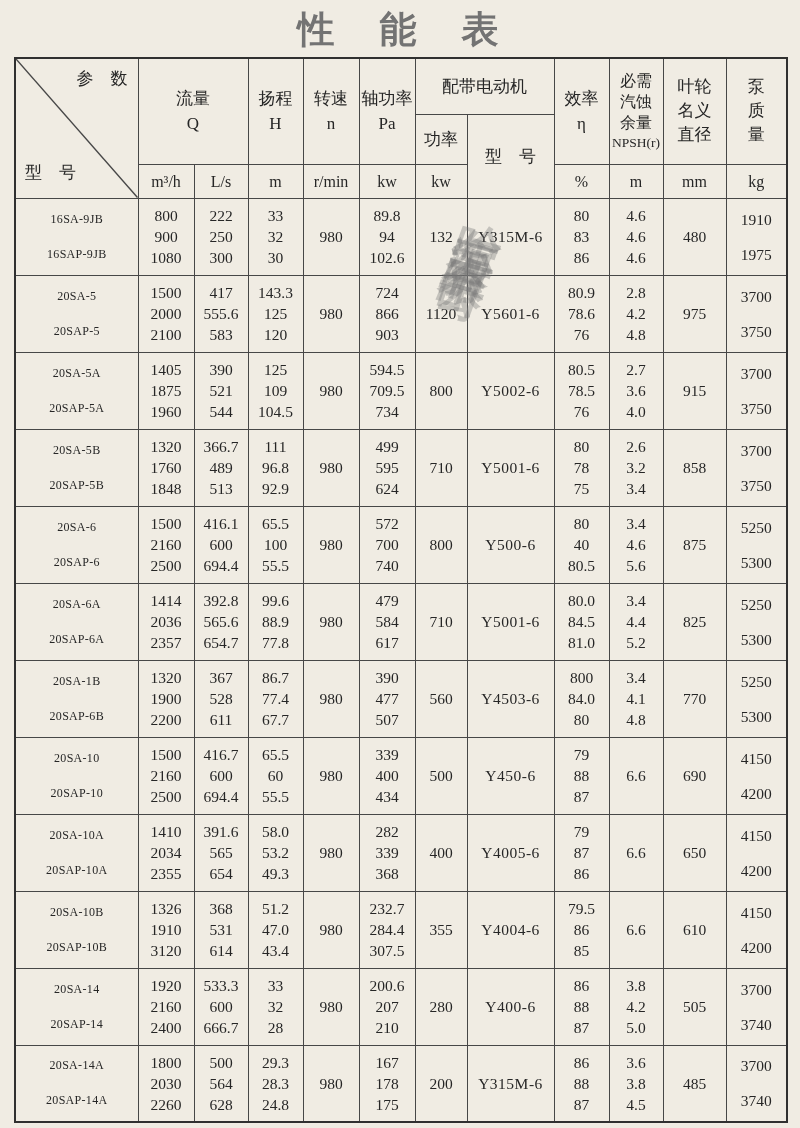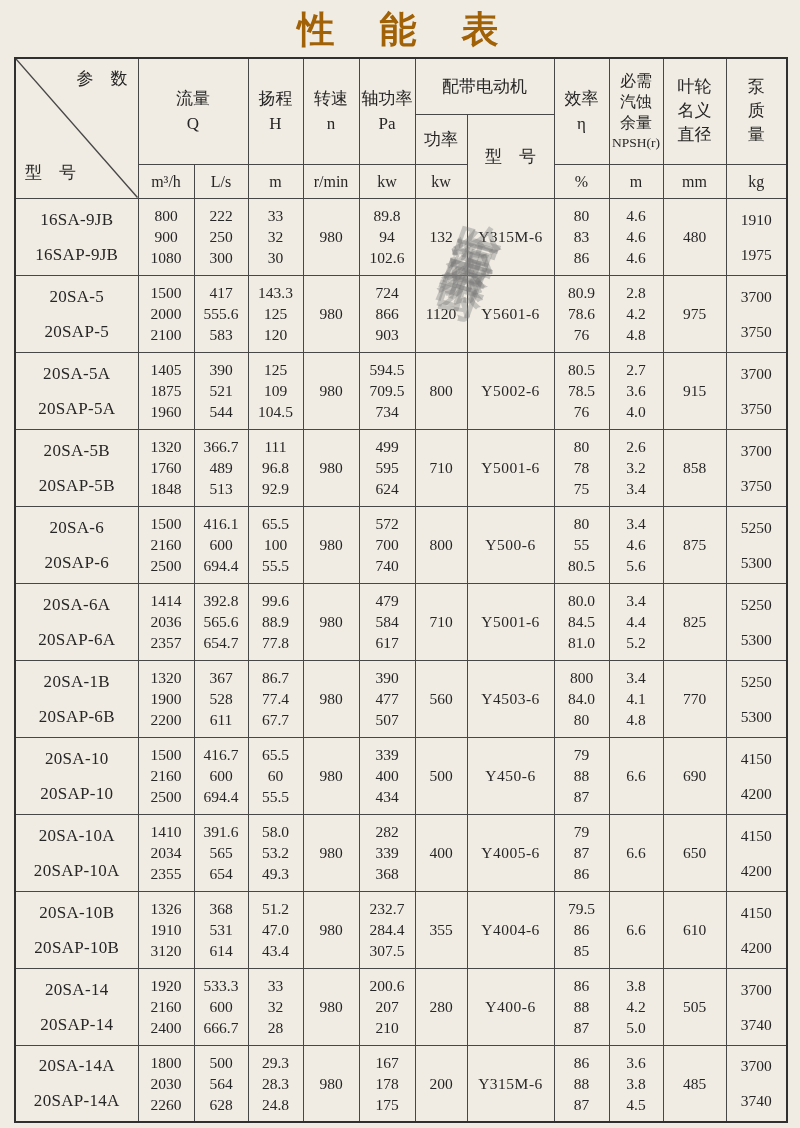--- a/index.html
+++ b/index.html
@@ -6,21 +6,21 @@
   .page{
     position:relative;width:800px;height:1128px;margin:0 auto;
     background:#f0ece3;
     font-family:"Liberation Serif","DejaVu Serif",serif;
     color:#2b2b2b;overflow:hidden;
   }
   .title{
     position:absolute;top:5px;left:0;width:100%;margin:0;
     text-align:center;
     font-family:"Liberation Sans","DejaVu Sans",sans-serif;
-    font-weight:bold;font-size:37px;letter-spacing:4px;color:#a16207;
+    font-weight:bold;font-size:37px;letter-spacing:4px;color:#737373;
   }
   table.perf{
     position:absolute;left:14px;top:57px;width:772px;
     border-collapse:collapse;table-layout:fixed;
     border:2px solid #303030;z-index:1;
   }
   th,td{
     border:1px solid #474747;padding:0;margin:0;
     text-align:center;vertical-align:middle;font-weight:normal;
     color:#262626;overflow:hidden;
@@ -33,21 +33,21 @@
   .npsh-l{font-size:16px;line-height:21px;}
   .npsh-sym{font-size:13.5px;line-height:19px;}
   .three-l{line-height:24px;}
   .corner{position:relative;}
   .corner .diag{position:absolute;left:0;top:0;width:100%;height:100%;}
   .c-top{position:absolute;top:7px;right:10px;font-size:17px;}
   .c-bot{position:absolute;bottom:13px;left:9px;font-size:17px;}
   tbody tr{height:77px;}
   tbody td{font-size:15.5px;}
   td .v{line-height:21px;}
-  td.model .v{line-height:35px;font-size:17px;letter-spacing:0.3px;}
+  td.model .v{line-height:35px;font-size:12px;letter-spacing:0.3px;}
   td.mass .v{line-height:35px;}
   td.mmodel .v{letter-spacing:0.5px;}
   .watermark{
     position:absolute;left:468px;top:190px;height:450px;
     writing-mode:vertical-rl;text-orientation:upright;
     font-family:"Liberation Sans","DejaVu Sans",sans-serif;
     font-weight:bold;font-size:47px;letter-spacing:7px;
     color:rgba(120,120,120,0.36);
     transform:rotate(20deg) skewY(-4deg);transform-origin:top center;
     z-index:3;pointer-events:none;white-space:nowrap;
@@ -377,21 +377,21 @@
             <div class="v">740</div>
           </td>
           <td>
             <div class="v">800</div>
           </td>
           <td class="mmodel">
             <div class="v">Y500-6</div>
           </td>
           <td>
             <div class="v">80</div>
-            <div class="v">55</div>
+            <div class="v">40</div>
             <div class="v">80.5</div>
           </td>
           <td>
             <div class="v">3.4</div>
             <div class="v">4.6</div>
             <div class="v">5.6</div>
           </td>
           <td>
             <div class="v">875</div>
           </td>

